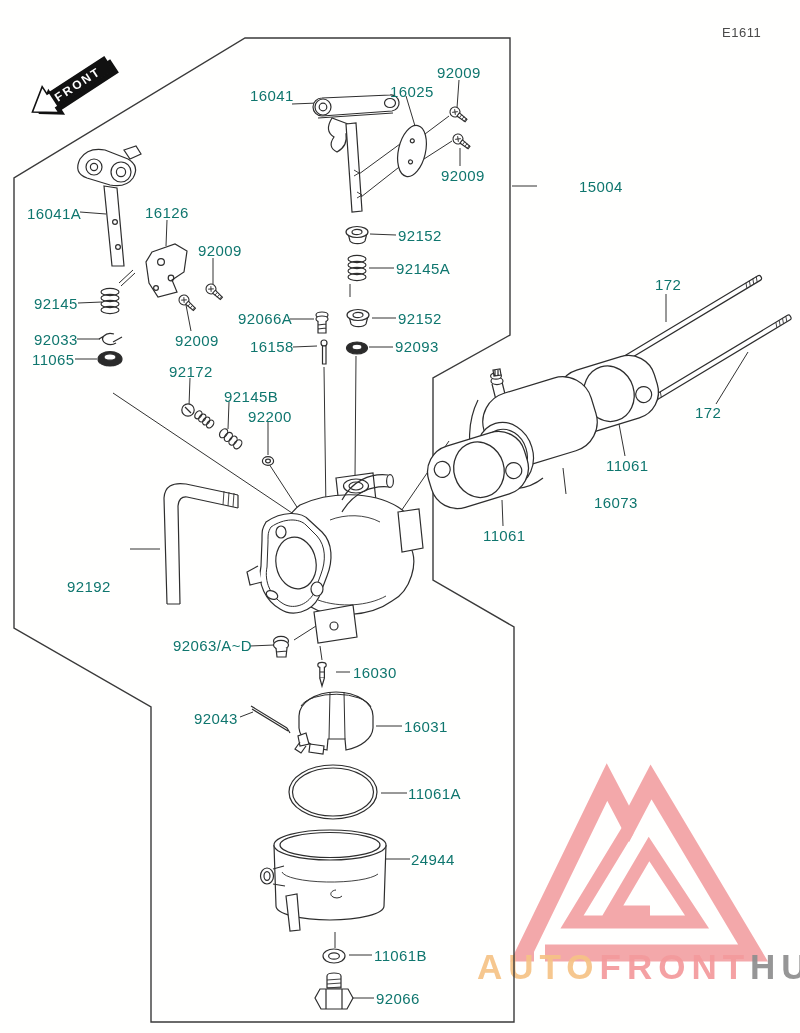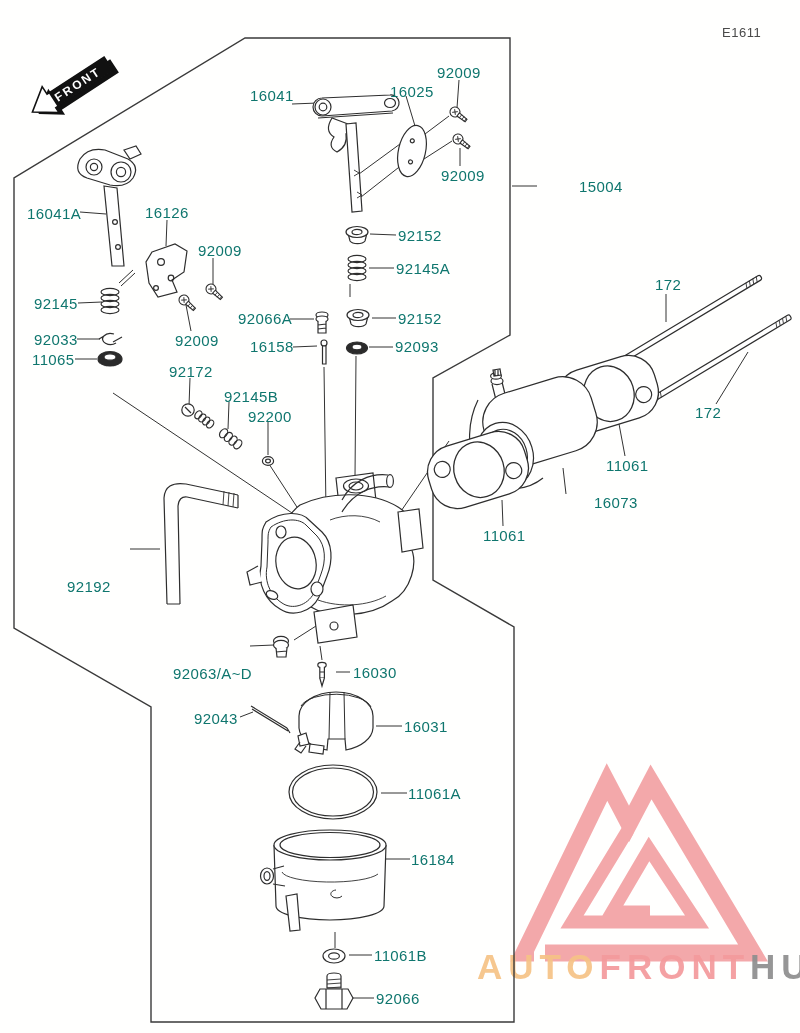--- a/index.html
+++ b/index.html
@@ -339,22 +339,22 @@
       <span class="plabel" style="left: 175px; top: 333px;">92009</span>
       <span class="plabel" style="left: 169px; top: 364px;">92172</span>
       <span class="plabel" style="left: 224px; top: 389px; text-align: right;">92145B</span>
       <span class="plabel" style="left: 248px; top: 409px;">92200</span>
       <span class="plabel" style="left: 655px; top: 277px;">172</span>
       <span class="plabel" style="left: 695px; top: 405px;">172</span>
       <span class="plabel" style="left: 606px; top: 458px;">11061</span>
       <span class="plabel" style="left: 546px; top: 495px; margin-left: 48px;">16073</span>
       <span class="plabel" style="left: 483px; top: 528px;">11061</span>
       <span class="plabel" style="left: 67px; top: 542px; margin-top: 37px;">92192</span>
-      <span class="plabel" style="left: 173px; top: 638px; margin-top: 28px;">92063/A~D</span>
+      <span class="plabel" style="left: 173px; top: 638px;">92063/A~D</span>
       <span class="plabel" style="left: 353px; top: 665px;">16030</span>
       <span class="plabel" style="left: 194px; top: 711px;">92043</span>
       <span class="plabel" style="left: 404px; top: 719px;">16031</span>
       <span class="plabel" style="left: 408px; top: 786px;">11061A</span>
-      <span class="plabel" style="left: 411px; top: 852px;">16184</span>
+      <span class="plabel" style="left: 411px; top: 852px;">24944</span>
       <span class="plabel" style="left: 374px; top: 948px;">11061B</span>
       <span class="plabel" style="left: 376px; top: 991px;">92066</span>
     </div>
 </div>
 
 </body></html>

